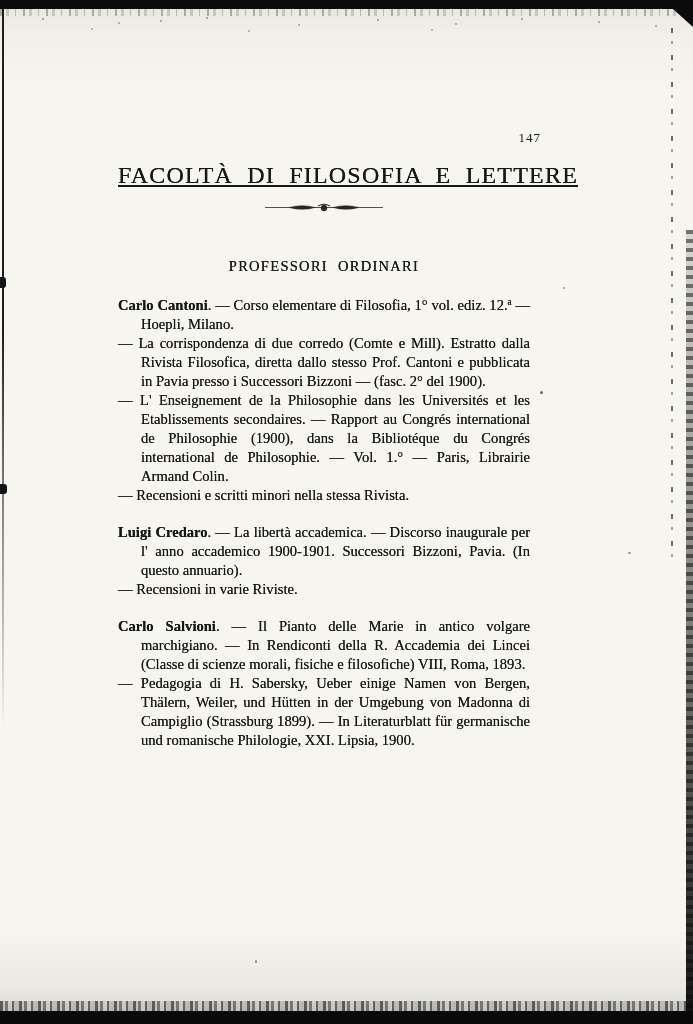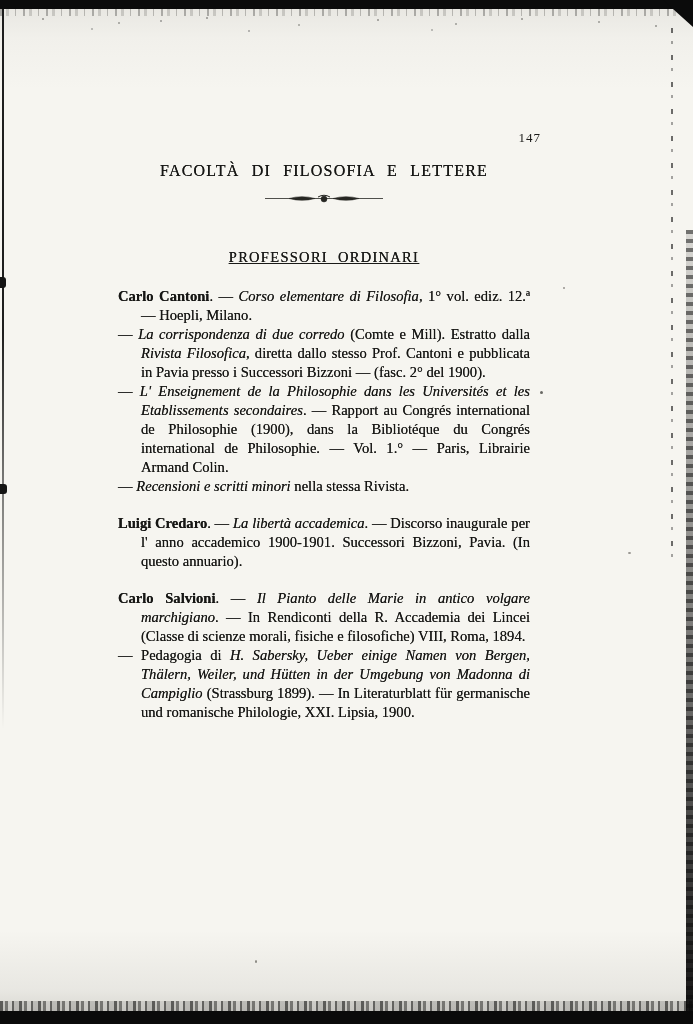--- a/index.html
+++ b/index.html
@@ -85,44 +85,45 @@
 
   
   .page-number {
     position: absolute; top: 98px; right: 152px;
     font-size: 13px; letter-spacing: 1px; color: #191917; margin-top: 32px;
   }
   .content {
     position: absolute; left: 118px; top: 140px; width: 412px;
   }
   .doc-title {
-    margin: 22px 0 0 0; font-size: 16px; font-weight: normal;
-    text-align: center; letter-spacing: 1.2px; word-spacing: 7px;
+    margin: 22px 0 0 0; font-size: 24px; font-weight: normal;
+    text-align: right; letter-spacing: 1.2px; word-spacing: 7px;
     color: #171715; text-shadow: 0 0 0.45px #171715;
     white-space: nowrap;
+    text-decoration: underline;
   }
   .divider {
     margin: 11px 0 0 42px; width: 328px; text-align: center; height: 13px;
   }
   .section-heading {
     margin: 45px 0 0 0; font-size: 14.5px; font-weight: normal;
     text-align: center; letter-spacing: 1.3px; word-spacing: 5px;
-    color: #1a1a18; text-shadow: 0 0 0.4px #1a1a18; text-decoration: underline;
+    color: #1a1a18; text-shadow: 0 0 0.4px #1a1a18;
   }
   .bibliography { margin-top: 21px; }
   .entry-block { margin: 0 0 18px 0; }
   .entry-block:last-child { margin-bottom: 0; }
   .bib-item {
     margin: 0; font-size: 14.6px; line-height: 19px;
     text-align: justify; text-justify: inter-word;
     padding-left: 23px; text-indent: -23px;
     color: #161614; text-shadow: 0 0 0.35px rgba(22,22,20,0.85);
   }
   .sg-b { font-weight: bold; }
-  .sg-i, .sg-il { font-style: italic; }
+  .sg-i, .sg-il { }
   .sg-il { letter-spacing: 0.33em; }
 </style>
 </head>
 <body>
 
 <div class="page">
 
   <div class="edge-top"></div>
   <div class="edge-bottom"></div>
   <div class="corner-wedge"></div>
@@ -160,22 +161,23 @@
 
       <section class="entry-block">
         <p class="bib-item"><span class="sg-b">Carlo Cantoni</span><span class="sg-r">. — </span><span class="sg-i">Corso elementare di Filosofia</span><span class="sg-r">, 1° vol. ediz. 12.ª — Hoepli, Milano.</span></p>
         <p class="bib-item"><span class="sg-r">— </span><span class="sg-i">La corrispondenza di due corredo</span><span class="sg-r"> (Comte e Mill). Estratto dalla </span><span class="sg-i">Rivista Filosofica</span><span class="sg-r">, diretta dallo stesso Prof. Cantoni e pubblicata in Pavia presso i Successori Bizzoni — (fasc. 2° del 1900).</span></p>
         <p class="bib-item"><span class="sg-r">— </span><span class="sg-i">L' Enseignement de la Philosophie dans les Universités et les Etablissements secondaires</span><span class="sg-r">. — Rapport au Congrés international de Philosophie (1900), dans la Bibliotéque du Congrés international de Philosophie. — Vol. 1.° — Paris, Librairie Armand Colin.</span></p>
         <p class="bib-item"><span class="sg-r">— </span><span class="sg-i">Recensioni e scritti minori</span><span class="sg-r"> nella stessa Rivista.</span></p>
       </section>
 
       <section class="entry-block">
         <p class="bib-item"><span class="sg-b">Luigi Credaro</span><span class="sg-r">. — </span><span class="sg-i">La libertà accademica</span><span class="sg-r">. — Discorso inaugurale per l' anno accademico 1900-1901. Successori Bizzoni, Pavia. (In questo annuario).</span></p>
+        <p class="bib-item"><span class="sg-r">— </span><span class="sg-i">Recensioni</span><span class="sg-r"> in varie Riviste.</span></p>
       </section>
 
       <section class="entry-block">
-        <p class="bib-item"><span class="sg-b">Carlo Salvioni</span><span class="sg-r">. — </span><span class="sg-i">Il Pianto delle Marie in antico volgare marchigiano</span><span class="sg-r">. — In Rendiconti della R. Accademia dei Lincei (Classe di scienze morali, fisiche e filosofiche) VIII, Roma, 1894.</span></p>
+        <p class="bib-item"><span class="sg-b">Carlo Salvioni</span><span class="sg-r">. — </span><span class="sg-i">Il Pianto delle Marie in antico volgare marchigiano</span><span class="sg-r">. — In Rendiconti della R. Accademia dei Lincei (Classe di scienze morali, fisiche e filosofiche) VIII, Roma, 1893.</span></p>
         <p class="bib-item"><span class="sg-r">— Pedagogia di </span><span class="sg-i">H. Sabersky, Ueber einige Namen von Bergen, Thälern, Weiler, und Hütten in der Umgebung von Madonna di Campiglio</span><span class="sg-r"> (Strassburg 1899). — In Literaturblatt für germanische und romanische Philologie, XXI. Lipsia, 1900.</span></p>
       </section>
 
     </div>
   </div>
 </div>
 
 </body></html>

